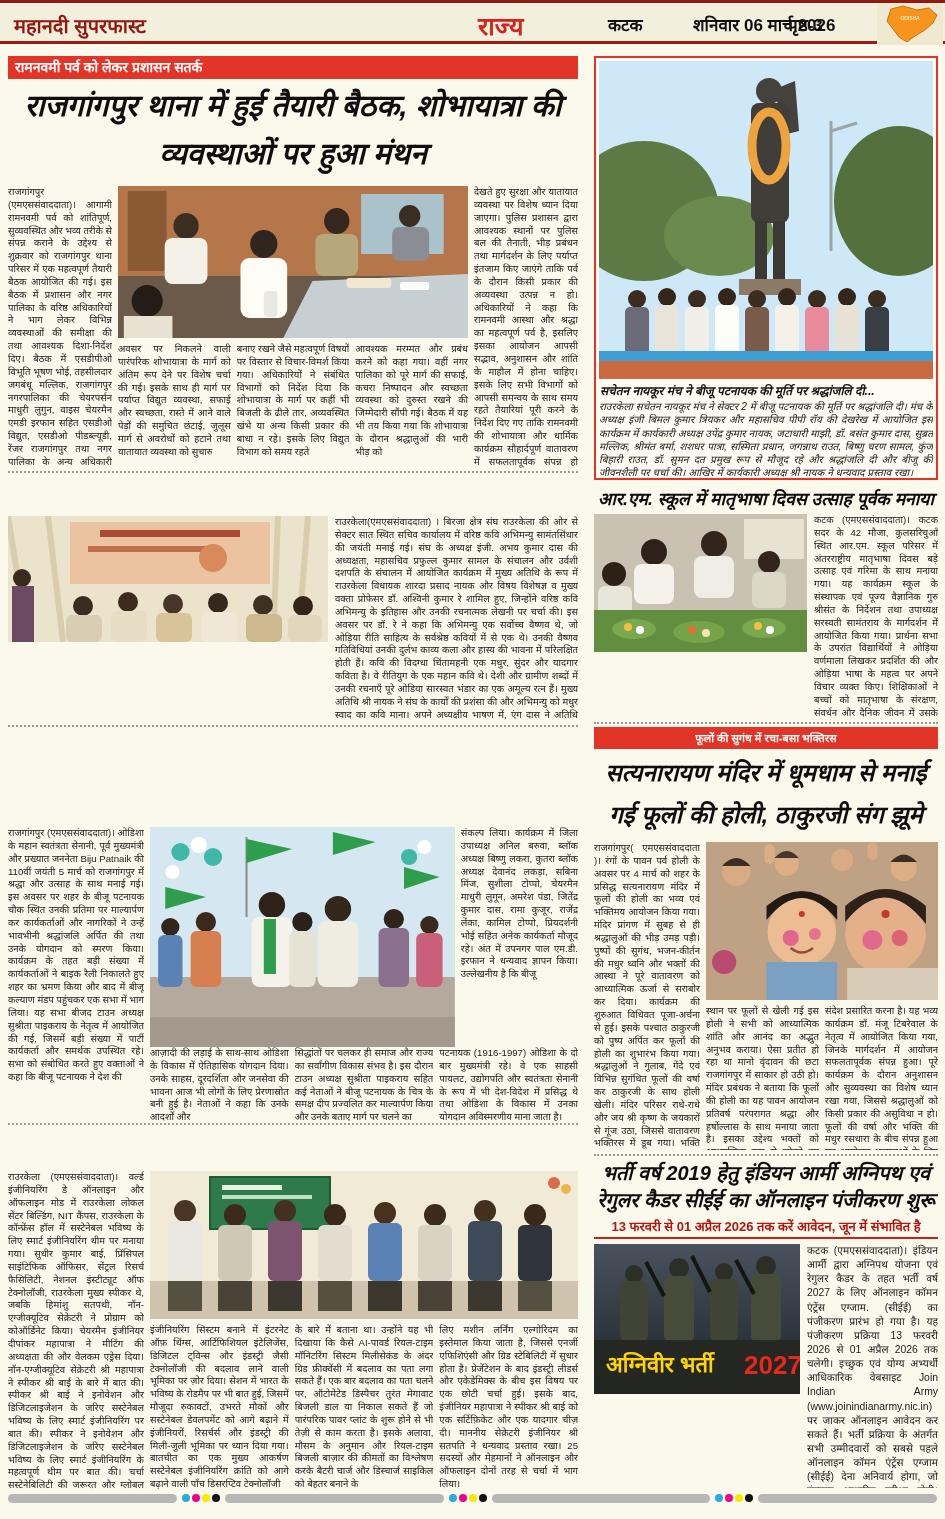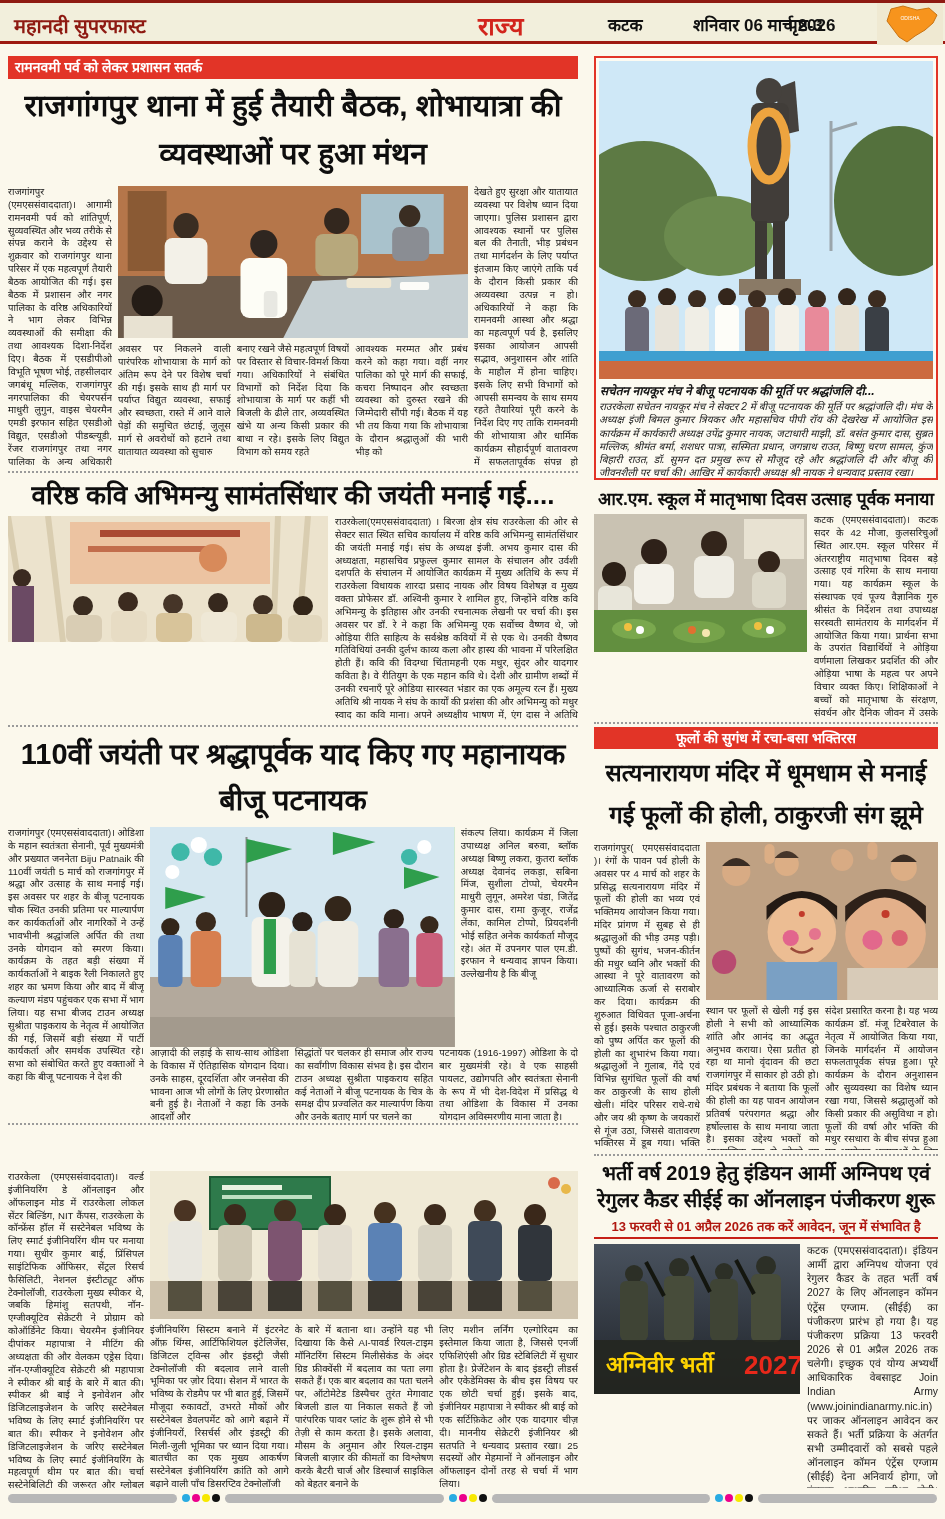--- a/index.html
+++ b/index.html
@@ -1,21 +1,21 @@
 <!DOCTYPE html>
 <html><head>
 <meta charset="utf-8">
 <style>
   html,body{margin:0;padding:0;background:#e8e6da;}
   #page{position:relative;width:945px;height:1519px;background:#fbf8ec;
         font-family:"Liberation Sans","DejaVu Sans",sans-serif;overflow:hidden;}
   .abs{position:absolute;box-sizing:border-box;}
   .bt{font-size:9.6px;line-height:1.34;color:#1b1b1b;text-align:justify;overflow:hidden;}
   .bt-md{font-size:10.4px;line-height:1.36;color:#1b1b1b;text-align:justify;overflow:hidden;}
-  .headline{font-weight:bold;color:#0e0e0e;text-align:center;overflow:hidden;}
+  .headline{font-weight:bold;color:#0e0e0e;text-align:center;overflow:hidden;font-style:italic;}
   .kicker{background:#e23427;color:#ffffff;font-weight:bold;overflow:hidden;}
   .dotsep{border-top:2px dotted #9a9a9a;height:0;}
   .photo{overflow:hidden;background:#bef264;}
   .photo svg{display:block;width:100%;height:100%;}
   
   #header{left:0;top:0;width:945px;height:44px;background:#f2efdc;
           border-top:3px solid #8e1a12;border-bottom:3px solid #9e1a12;}
   #masthead{left:14px;top:9px;font-size:20px;font-weight:bold;color:#8e1a12;}
   #section-name{left:478px;top:5px;font-size:25px;font-weight:bold;color:#d2251d;}
   #city-name{left:608px;top:10px;font-size:17px;font-weight:bold;color:#111;}
@@ -91,21 +91,20 @@
           <div class="bt" style="flex:1;">बनाए रखने जैसे महत्वपूर्ण विषयों पर विस्तार से विचार-विमर्श किया गया। अधिकारियों ने संबंधित विभागों को निर्देश दिया कि शोभायात्रा के मार्ग पर कहीं भी बिजली के ढीले तार, अव्यवस्थित खंभे या अन्य किसी प्रकार की बाधा न रहे। इसके लिए विद्युत विभाग को समय रहते</div>
           <div class="bt" style="flex:1;">आवश्यक मरम्मत और प्रबंध करने को कहा गया। वहीं नगर पालिका को पूरे मार्ग की सफाई, कचरा निष्पादन और स्वच्छता व्यवस्था को दुरुस्त रखने की जिम्मेदारी सौंपी गई। बैठक में यह भी तय किया गया कि शोभायात्रा के दौरान श्रद्धालुओं की भारी भीड़ को</div>
         </div>
       </div>
       <div class="bt" style="width:104px;flex:none;">देखते हुए सुरक्षा और यातायात व्यवस्था पर विशेष ध्यान दिया जाएगा। पुलिस प्रशासन द्वारा आवश्यक स्थानों पर पुलिस बल की तैनाती, भीड़ प्रबंधन तथा मार्गदर्शन के लिए पर्याप्त इंतजाम किए जाएंगे ताकि पर्व के दौरान किसी प्रकार की अव्यवस्था उत्पन्न न हो। अधिकारियों ने कहा कि रामनवमी आस्था और श्रद्धा का महत्वपूर्ण पर्व है, इसलिए इसका आयोजन आपसी सद्भाव, अनुशासन और शांति के माहौल में होना चाहिए। इसके लिए सभी विभागों को आपसी समन्वय के साथ समय रहते तैयारियां पूरी करने के निर्देश दिए गए ताकि रामनवमी की शोभायात्रा और धार्मिक कार्यक्रम सौहार्दपूर्ण वातावरण में सफलतापूर्वक संपन्न हो सके।</div>
     </div>
   </div>
 
   <div class="abs Lx dotsep" style="top:471px;"></div>
 
-  <div class="abs Lx headline" style="top:477px;height:36px;font-size:26px;line-height:36px;">वरिष्ठ कवि अभिमन्यु सामंतसिंधार की जयंती मनाई गई....</div>
 
   <div class="abs Lx" style="top:516px;height:206px;overflow:hidden;">
     <div class="photo floatph" style="width:320px;height:126px;">
       <svg viewBox="0 0 320 126" preserveAspectRatio="none">
         <rect width="320" height="126" fill="#ece3cd"></rect>
         <path d="M0 0 L20 126 M40 0 L55 126 M300 0 L290 126 M270 0 L265 126" stroke="#d9cdb0" stroke-width="6"></path>
         <rect x="62" y="6" width="200" height="62" fill="#ecc3a1"></rect>
         <rect x="92" y="14" width="140" height="7" fill="#9a2a18" opacity="0.8"></rect>
         <rect x="80" y="30" width="120" height="6" fill="#b04828" opacity="0.7"></rect>
         <circle cx="205" cy="42" r="14" fill="#d88a5a"></circle>
@@ -126,21 +125,20 @@
       </svg>
     </div>
     <div class="bt" style="height:100%;">
       <span>राउरकेला(एमएससंवाददाता) । बिरजा क्षेत्र संघ राउरकेला की ओर से सेक्टर सात स्थित सचिव कार्यालय में वरिष्ठ कवि अभिमन्यु सामंतसिंधार की जयंती मनाई गई। संघ के अध्यक्ष इंजी. अभय कुमार दास की अध्यक्षता, महासचिव प्रफुल्ल कुमार सामल के संचालन और उर्वशी दशपति के संचालन में आयोजित कार्यक्रम में मुख्य अतिथि के रूप में राउरकेला विधायक शारदा प्रसाद नायक और विषय विशेषज्ञ व मुख्य वक्ता प्रोफेसर डॉ. अश्विनी कुमार रे शामिल हुए, जिन्होंने वरिष्ठ कवि अभिमन्यु के इतिहास और उनकी रचनात्मक लेखनी पर चर्चा की। इस अवसर पर डॉ. रे ने कहा कि अभिमन्यु एक सर्वोच्च वैष्णव थे, जो ओड़िया रीति साहित्य के सर्वश्रेष्ठ कवियों में से एक थे। उनकी वैष्णव गतिविधियां उनकी दुर्लभ काव्य कला और हास्य की भावना में परिलक्षित होती हैं। कवि की विदग्धा चिंतामहनी एक मधुर, सुंदर और यादगार कविता है। वे रीतियुग के एक महान कवि थे। देशी और ग्रामीण शब्दों में उनकी रचनाएँ पूरे ओडिया सारस्वत भंडार का एक अमूल्य रत्न हैं। मुख्य अतिथि श्री नायक ने संघ के कार्यों की प्रशंसा की और अभिमन्यु को मधुर स्वाद का कवि माना। अपने अध्यक्षीय भाषण में, एंग दास ने अतिथि परिचय, संगठन के कार्यक्रमों और संघ कार्यकर्ताओं के बीच एकता और प्रतिबद्धता पर जोर दिया। महासचिव श्री सामल ने संपादकीय विवरण के साथ संगठन के कार्यक्रमों</span>
       
     </div>
   </div>
 
   <div class="abs Lx dotsep" style="top:725px;"></div>
 
-  <div class="abs Lx headline" style="top:731px;height:94px;font-size:29px;line-height:1.6;">110वीं जयंती पर श्रद्धापूर्वक याद किए गए महानायक बीजू पटनायक</div>
 
   <div class="abs Lx" style="top:827px;height:294px;">
     <div class="colrow">
       <div class="bt" style="width:136px;flex:none;">राजगांगपुर (एमएससंवाददाता)। ओडिशा के महान स्वतंत्रता सेनानी, पूर्व मुख्यमंत्री और प्रख्यात जननेता Biju Patnaik की 110वीं जयंती 5 मार्च को राजगांगपुर में श्रद्धा और उत्साह के साथ मनाई गई। इस अवसर पर शहर के बीजू पटनायक चौक स्थित उनकी प्रतिमा पर माल्यार्पण कर कार्यकर्ताओं और नागरिकों ने उन्हें भावभीनी श्रद्धांजलि अर्पित की तथा उनके योगदान को स्मरण किया। कार्यक्रम के तहत बड़ी संख्या में कार्यकर्ताओं ने बाइक रैली निकालते हुए शहर का भ्रमण किया और बाद में बीजू कल्याण मंडप पहुंचकर एक सभा में भाग लिया। यह सभा बीजद टाउन अध्यक्ष सुश्रीता पाइकराय के नेतृत्व में आयोजित की गई, जिसमें बड़ी संख्या में पार्टी कार्यकर्ता और समर्थक उपस्थित रहे। सभा को संबोधित करते हुए वक्ताओं ने कहा कि बीजू पटनायक ने देश की</div>
       <div style="flex:1;display:flex;flex-direction:column;overflow:hidden;">
         <div style="height:220px;flex:none;display:flex;gap:6px;">
           <div class="photo" style="flex:2.6;">
             <svg viewBox="0 0 300 220" preserveAspectRatio="none">
               <rect width="300" height="220" fill="#d5e7f0"></rect>
               <rect x="0" y="150" width="300" height="70" fill="#b3a99c"></rect>
@@ -305,21 +303,21 @@
       </svg>
     </div>
     <div class="bt" style="height:100%;">
       <span>कटक (एमएससंवाददाता)। कटक सदर के 42 मौजा, कुलसरिचुआँ स्थित आर.एम. स्कूल परिसर में अंतरराष्ट्रीय मातृभाषा दिवस बड़े उत्साह एवं गरिमा के साथ मनाया गया। यह कार्यक्रम स्कूल के संस्थापक एवं पूज्य वैज्ञानिक गुरु श्रीसंत के निर्देशन तथा उपाध्यक्ष सरस्वती सामंतराय के मार्गदर्शन में आयोजित किया गया। प्रार्थना सभा के उपरांत विद्यार्थियों ने ओड़िया वर्णमाला लिखकर प्रदर्शित की और ओड़िया</span>
       <span>भाषा के महत्व पर अपने विचार व्यक्त किए। शिक्षिकाओं ने बच्चों को मातृभाषा के संरक्षण, संवर्धन और दैनिक जीवन में उसके निरंतर उपयोग के लिए प्रेरित किया। उन्होंने कहा कि मातृभाषा हमारी संस्कृति और पहचान की आधारशिला है, इसे कभी नहीं भूलना चाहिए। इस अवसर पर बच्चों ने अपने अभिभावकों के सहयोग से घर से विभिन्न पारंपरिक ओड़िया व्यंजन जैसे अरिसा पीठा, काकरा पीठा, मंडा पीठा, चकुली पीठा, चितऊ पीठा, खीर, दही पखाल, दालमा, संतुला, पोड़ा पीठा, एंडुरी पीठा, सूजी हलवा, साग-मूंग, बड़ी चूरा आदि लेकर आए। सभी व्यंजन केले के पत्तों पर परोसे गए और विद्यार्थियों ने मिल-बांटकर उनका आनंद लिया। कार्यक्रम को सफल बनाने में प्रियतम स्वाई, अलीवा दलई, वर्षा मूलिया, प्रियंका प्रियदर्शिनी, तृप्तिमयी नायक, स्मृतिप्रज्ञा महापात्र, कविता नायक तथा शर्मिष्ठा नायक सहित अन्य सदस्यों का सराहनीय योगदान रहा। कार्यक्रम का वातावरण सांस्कृतिक उल्लास और मातृभाषा प्रेम से ओत-प्रोत रहा।</span>
     </div>
   </div>
 
   <div class="abs Rx dotsep" style="top:722px;"></div>
 
-  <div class="abs Rx kicker" style="top:727px;height:22px;font-size:14px;line-height:22px;text-align:center;">फूलों की सुगंध में रचा-बसा भक्तिरस</div>
+  <div class="abs Rx kicker" style="top:727px;height:22px;font-size:11px;line-height:22px;text-align:center;">फूलों की सुगंध में रचा-बसा भक्तिरस</div>
 
   <div class="abs Rx headline" style="top:752px;height:88px;font-size:24px;line-height:1.75;">सत्यनारायण मंदिर में धूमधाम से मनाई गई फूलों की होली, ठाकुरजी संग झूमे श्रद्धालु</div>
 
   <div class="abs Rx" style="top:842px;height:308px;">
     <div class="colrow">
       <div class="bt" style="width:106px;flex:none;">राजगांगपुर( एमएससंवाददाता )। रंगों के पावन पर्व होली के अवसर पर 4 मार्च को शहर के प्रसिद्ध सत्यनारायण मंदिर में फूलों की होली का भव्य एवं भक्तिमय आयोजन किया गया। मंदिर प्रांगण में सुबह से ही श्रद्धालुओं की भीड़ उमड़ पड़ी। पुष्पों की सुगंध, भजन-कीर्तन की मधुर ध्वनि और भक्तों की आस्था ने पूरे वातावरण को आध्यात्मिक ऊर्जा से सराबोर कर दिया। कार्यक्रम की शुरुआत विधिवत पूजा-अर्चना से हुई। इसके पश्चात ठाकुरजी को पुष्प अर्पित कर फूलों की होली का शुभारंभ किया गया। श्रद्धालुओं ने गुलाब, गेंदे एवं विभिन्न सुगंधित फूलों की वर्षा कर ठाकुरजी के साथ होली खेली। मंदिर परिसर राधे-राधे और जय श्री कृष्ण के जयकारों से गूंज उठा, जिससे वातावरण भक्तिरस में डूब गया। भक्ति और उल्लास से परिपूर्ण इस आयोजन में महिलाओं, युवाओं और बुजुर्गों ने उत्साहपूर्वक भाग लिया। रंगों के</div>
       <div style="flex:1;display:flex;flex-direction:column;gap:5px;overflow:hidden;">
         <div class="photo" style="height:158px;flex:none;">
           <svg viewBox="0 0 230 158" preserveAspectRatio="none">
             <rect width="230" height="158" fill="#bfa183"></rect>

